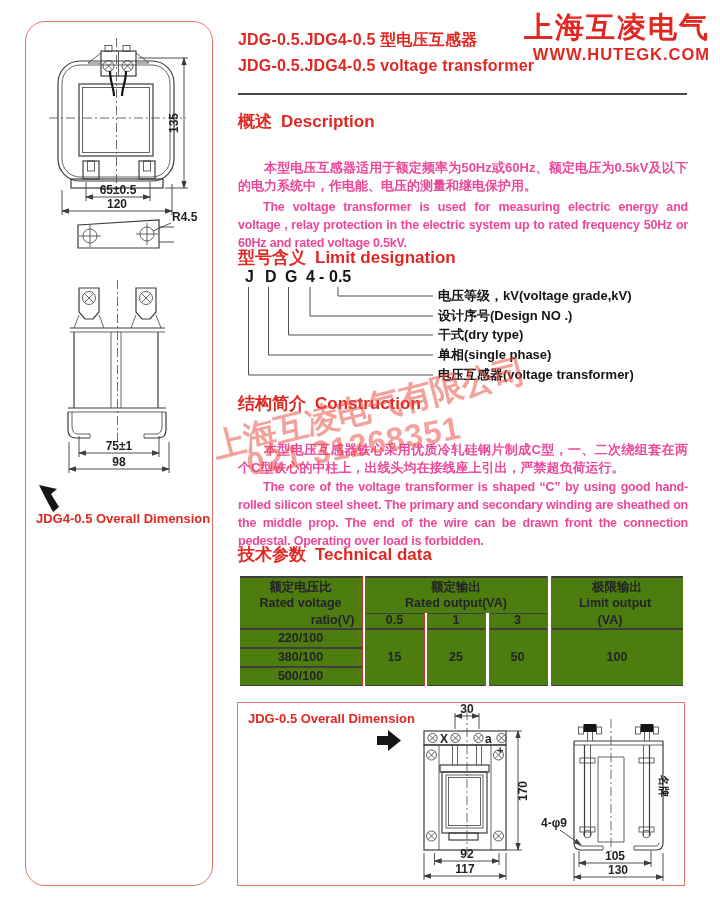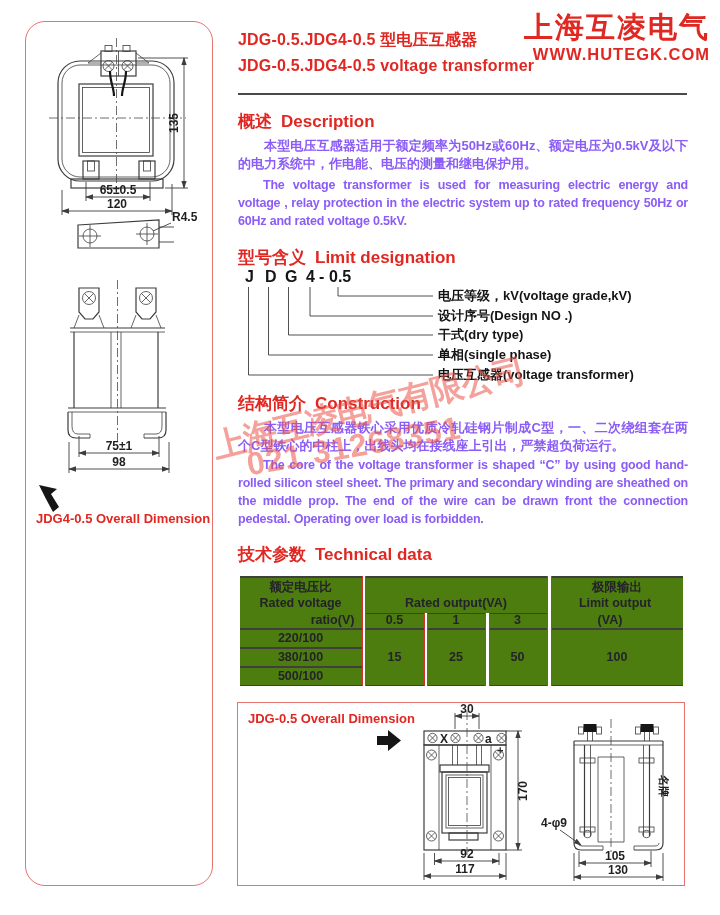--- a/index.html
+++ b/index.html
@@ -10,21 +10,21 @@
   .abs{position:absolute;}
   
   .title{color:#e02722;font-weight:bold;font-size:16px;letter-spacing:0.2px;white-space:nowrap;}
   .brand{color:#e02722;font-weight:bold;font-size:29px;letter-spacing:2px;white-space:nowrap;}
   .website{color:#e02722;font-weight:bold;font-size:16.5px;letter-spacing:1px;white-space:nowrap;}
   .divider{left:238px;top:93px;width:449px;height:0;border-top:2px solid #4a4a4a;}
   
   .sec-h{color:#e02722;font-weight:bold;font-size:17px;white-space:nowrap;}
   .sec-h .en{margin-left:9px;}
   
-  .para{width:450px;text-align:justify;text-indent:2em;color:#8b5cf6;font-weight:bold;}
+  .para{width:450px;text-align:justify;text-indent:2em;color:#ec4899;font-weight:bold;margin-top:22px;}
   .zh{font-size:13px;line-height:17.5px;}
   .en-p{font-size:12.5px;line-height:18px;letter-spacing:-0.2px;}
   
   .redbox{border:1.5px solid #e4736d;background:#fff;}
   .panel-caption{color:#e02722;font-weight:bold;font-size:13px;white-space:nowrap;}
   
   .dtable{left:240px;top:576px;width:443px;height:110px;background:#4d7c0f;}
   .hline{position:absolute;background:#3f3f3f;height:1.5px;}
   .vsep{position:absolute;width:2.6px;background:#ffffff;border-left:1.1px solid #d2322a;border-right:1.1px solid #d2322a;}
   .tc{position:absolute;font-weight:bold;font-size:12.5px;color:#23232a;text-align:center;white-space:nowrap;}
@@ -213,20 +213,21 @@
   <div class="hline" style="left:125px;top:36.5px;width:185px;"></div>
   <div class="hline" style="left:0;top:71px;width:123px;"></div>
   <div class="hline" style="left:0;top:90px;width:123px;"></div>
   <div class="vsep" style="left:121.5px;top:0;height:110px;"></div>
   <div class="vsep" style="left:183.7px;top:36.5px;height:73.5px;"></div>
   <div class="vsep" style="left:245.4px;top:36.5px;height:73.5px;"></div>
   <div class="vsep" style="left:307.1px;top:0;height:110px;"></div>
   <div class="tc" style="left:0;width:121px;top:3px;">额定电压比</div>
   <div class="tc" style="left:0;width:121px;top:19.5px;">Rated voltage</div>
   <div class="tc" style="left:0;width:121px;top:37px;padding-left:32px;">ratio(V)</div>
+  <div class="tc" style="left:125px;width:182px;top:3px;">额定输出</div>
   <div class="tc" style="left:125px;width:182px;top:19.5px;">Rated output(VA)</div>
   <div class="tc" style="left:125px;width:59px;top:37px;">0.5</div>
   <div class="tc" style="left:186.5px;width:59px;top:37px;">1</div>
   <div class="tc" style="left:248px;width:59px;top:37px;">3</div>
   <div class="tc" style="left:311px;width:132px;top:3px;">极限输出</div>
   <div class="tc" style="left:311px;width:128px;top:19.5px;">Limit output</div>
   <div class="tc" style="left:311px;width:118px;top:37px;">(VA)</div>
   <div class="tc" style="left:0;width:121px;top:55px;">220/100</div>
   <div class="tc" style="left:0;width:121px;top:74px;">380/100</div>
   <div class="tc" style="left:0;width:121px;top:93px;">500/100</div>

